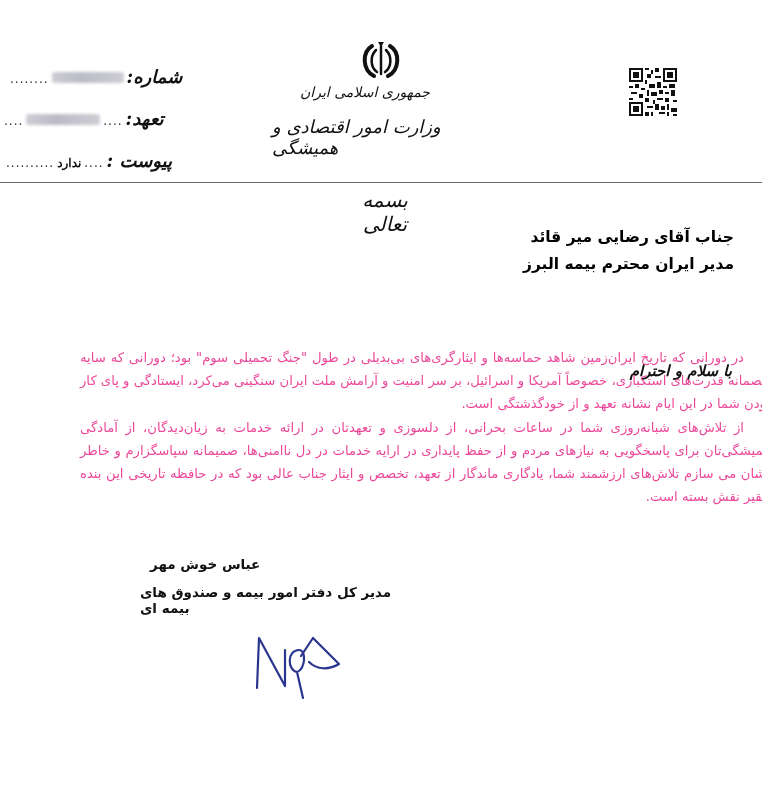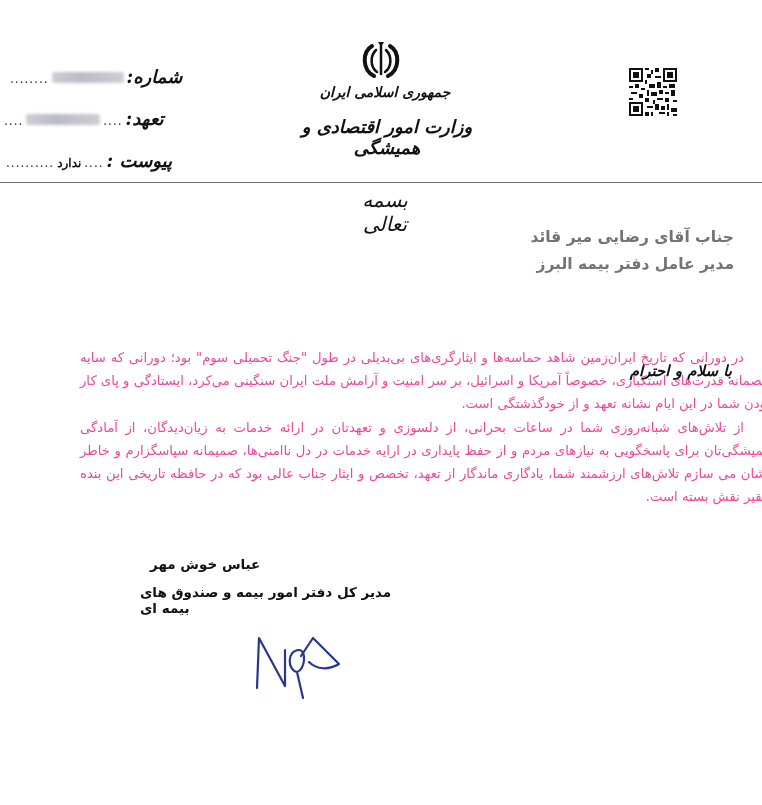--- a/index.html
+++ b/index.html
@@ -20,37 +20,37 @@
   .blur {
     display: inline-block; height: 11px; border-radius: 3px;
     background: linear-gradient(90deg, #c8c8d0, #b4b4c0 40%, #c8c8d0);
     filter: blur(1.5px); opacity: .9;
   }
   .meta-value { font-weight: bold; font-size: 12px; }
 
   
   .emblem { left: 358px; top: 40px; width: 46px; height: 40px; }
   .gov-title {
-    left: 300px; width: 170px; text-align: center; direction: rtl;
-    font-family: "DejaVu Serif", serif; font-style: italic; font-weight: bold;
+    left: 300px; width: 170px; text-align: left; direction: rtl;
+    font-family: "DejaVu Serif", serif; font-style: italic; font-weight: normal;
   }
 
   
   .qr { left: 627px; top: 66px; width: 52px; height: 52px; }
 
   .divider { left: 0; top: 182px; width: 762px; height: 1px; background: #6a6a6a; }
 
   .invocation {
     left: 340px; top: 188px; width: 90px; text-align: center;
     font-family: "DejaVu Serif", serif; font-style: italic; font-size: 20px; direction: rtl;
   }
 
   .addressee {
     right: 28px; direction: rtl; text-align: right;
-    font-family: "DejaVu Sans", sans-serif; font-weight: bold; font-size: 15.5px; color: #737373;
+    font-family: "DejaVu Sans", sans-serif; font-weight: bold; font-size: 15.5px; color: #000000;
   }
 
   .greeting {
     right: 30px; top: 314px; direction: rtl;
     font-family: "DejaVu Serif", serif; font-style: italic; font-weight: bold; font-size: 15px; margin-top: 48px;
   }
 
   .body-text {
     left: 44px; width: 690px; direction: rtl; text-align: justify;
     font-family: "DejaVu Sans", sans-serif; font-size: 13.2px; line-height: 23.2px; color: #ec4899; margin-left: 36px;
@@ -157,21 +157,21 @@
         <rect x="23" y="24" width="2" height="1"></rect>
     </g>
   </svg>
 </div>
 
 <div class="abs divider"></div>
 
 <div class="abs invocation">بسمه تعالی</div>
 
 <div class="abs addressee" style="top:228px;">جناب آقای رضایی میر قائد</div>
-<div class="abs addressee" style="top:255px;">مدیر عامل دفتر بیمه البرز</div>
+<div class="abs addressee" style="top:255px;">مدیر ایران محترم بیمه البرز</div>
 
 <div class="abs greeting">با سلام و احترام</div>
 
 <div class="abs body-text" style="top:346px;">
   <p>در دورانی که تاریخ ایران‌زمین شاهد حماسه‌ها و ایثارگری‌های بی‌بدیلی در طول "جنگ تحمیلی سوم" بود؛ دورانی که سایه خصمانه قدرت‌های استکباری، خصوصاً آمریکا و اسرائیل، بر سر امنیت و آرامش ملت ایران سنگینی می‌کرد، ایستادگی و پای کار بودن شما در این ایام نشانه تعهد و از خودگذشتگی است.</p>
   <p>از تلاش‌های شبانه‌روزی شما در ساعات بحرانی، از دلسوزی و تعهدتان در ارائه خدمات به زیان‌دیدگان، از آمادگی همیشگی‌تان برای پاسخگویی به نیازهای مردم و از حفظ پایداری در ارایه خدمات در دل نا‌امنی‌ها، صمیمانه سپاسگزارم و خاطر نشان می سازم تلاش‌های ارزشمند شما، یادگاری ماندگار از تعهد، تخصص و ایثار جناب عالی بود که در حافظه تاریخی این بنده حقیر نقش بسته است.</p>
 </div>
 
 <div class="abs signer-name">عباس خوش مهر</div>
 <div class="abs signer-title">مدیر کل دفتر امور بیمه و صندوق های بیمه ای</div>

